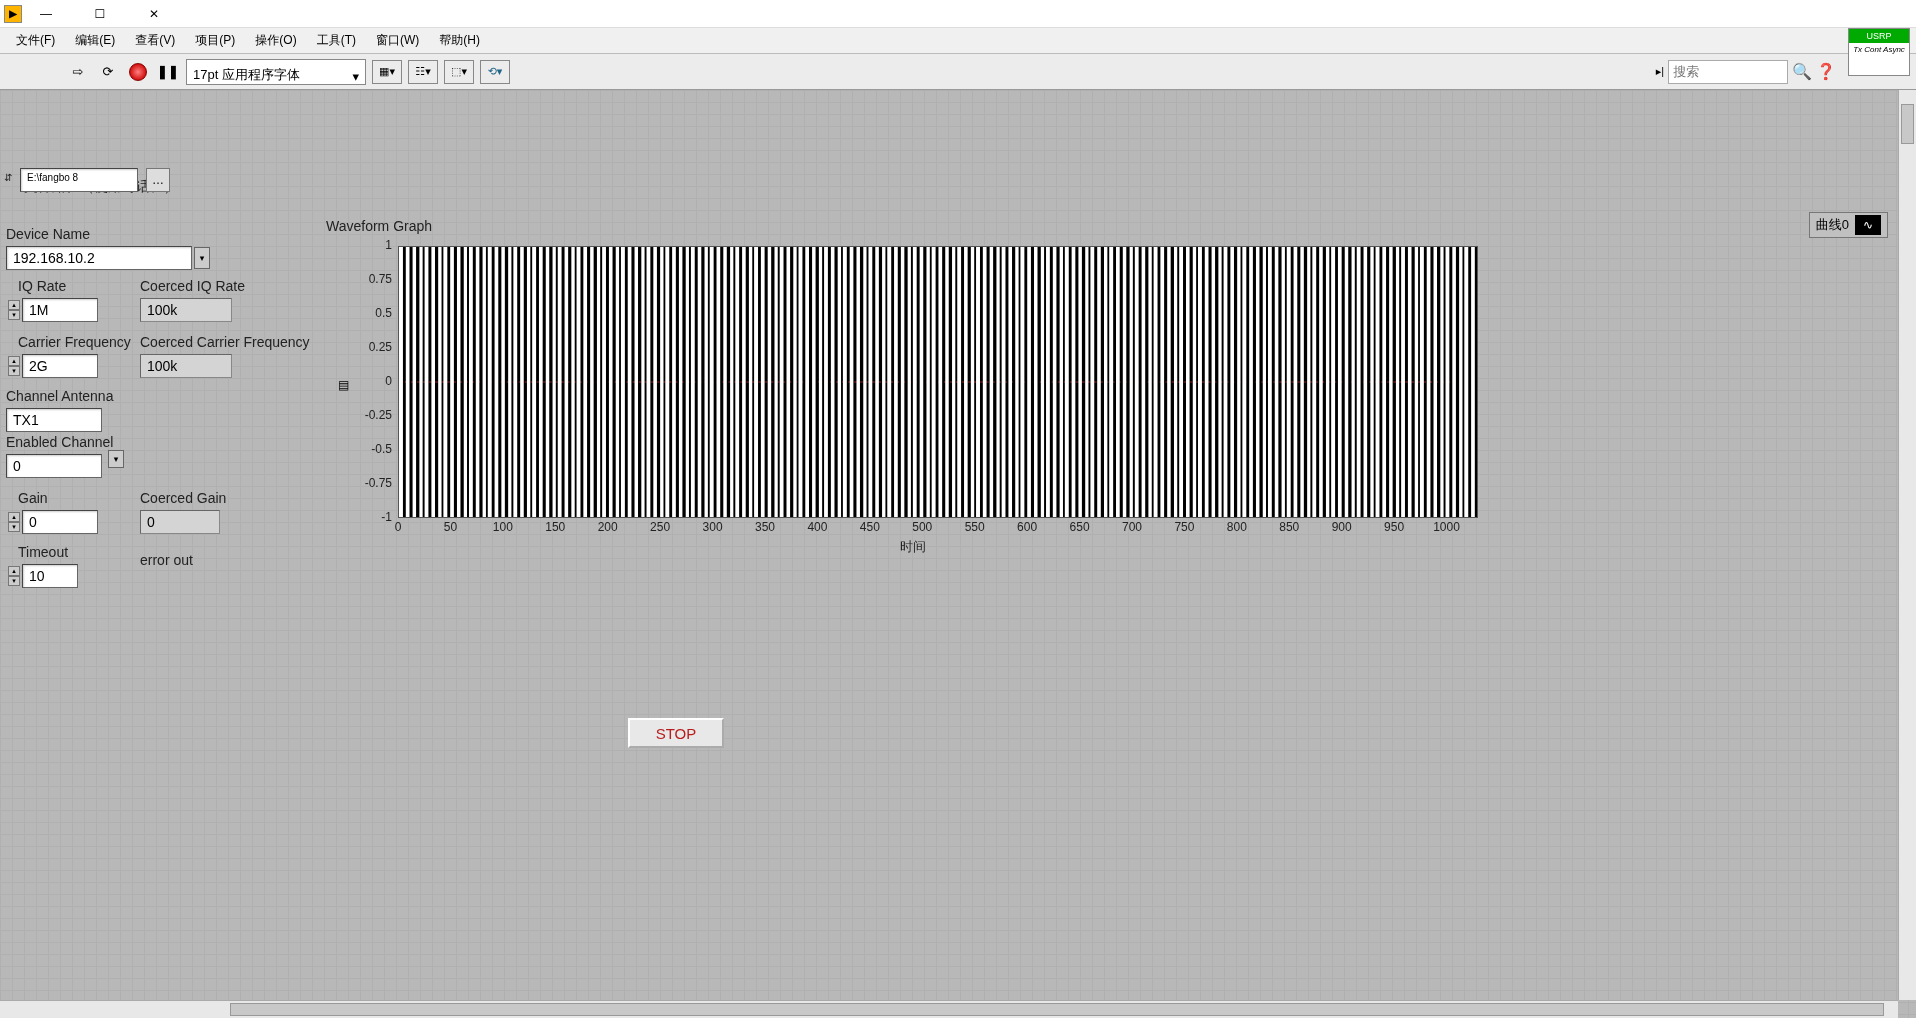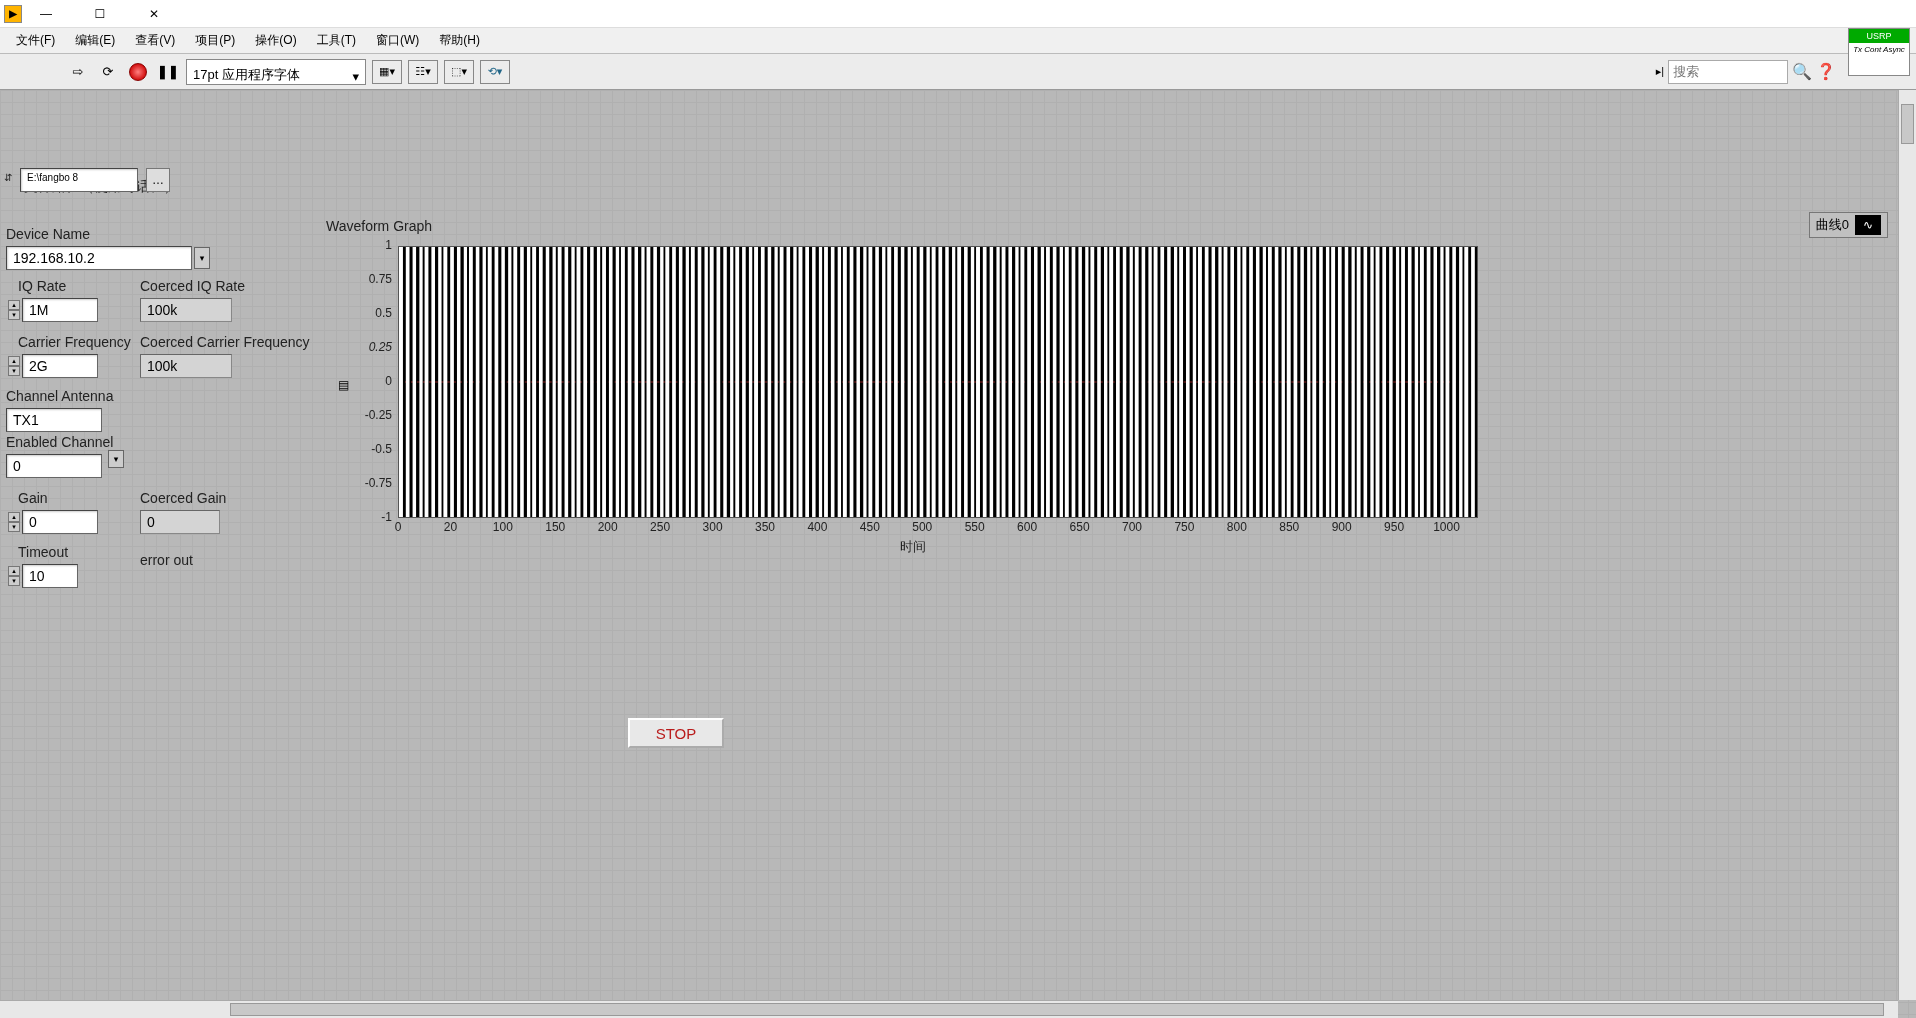--- a/index.html
+++ b/index.html
@@ -193,21 +193,21 @@
     </div>
 
     <div class="graph-wrap" style="left:340px; top:150px; width:1150px; height:320px;">
 
       <div id="yaxis-container">
           <div class="graph-yaxis" style="left: 0px; top: 270px; width: 52px;">-1</div>
           <div class="graph-yaxis" style="left: 0px; top: 236px; width: 52px;">-0.75</div>
           <div class="graph-yaxis" style="left: 0px; top: 202px; width: 52px;">-0.5</div>
           <div class="graph-yaxis" style="left: 0px; top: 168px; width: 52px;">-0.25</div>
           <div class="graph-yaxis" style="left: 0px; top: 134px; width: 52px;">0</div>
-          <div class="graph-yaxis" style="left: 0px; top: 100px; width: 52px; font-style: italic;">0.25</div>
+          <div class="graph-yaxis" style="left: 0px; top: 100px; width: 52px;">0.25</div>
           <div class="graph-yaxis" style="left: 0px; top: 66px; width: 52px;">0.5</div>
           <div class="graph-yaxis" style="left: 0px; top: 32px; width: 52px;">0.75</div>
           <div class="graph-yaxis" style="left: 0px; top: -2px; width: 52px;">1</div>
         </div>
 
       <div style="position:absolute; left:-2px; top:138px; font-size:12px;">▤</div>
 
       <div class="graph-plot" style="left:58px; top:6px; width:1080px; height:272px;">
         <svg id="plot-svg" class="bars-svg" viewBox="0 0 1080 272" preserveAspectRatio="none">
             <line x1="0" x2="1080" y1="136" y2="136" class="zero-line"></line>
@@ -379,21 +379,21 @@
             <rect x="1048.46" y="0" width="3.83" height="272" fill="#ffffff"></rect>
             <rect x="1055.27" y="0" width="3.60" height="272" fill="#ffffff"></rect>
             <rect x="1062.08" y="0" width="3.37" height="272" fill="#ffffff"></rect>
             <rect x="1067.29" y="0" width="3.94" height="272" fill="#ffffff"></rect>
             <rect x="1074.10" y="0" width="3.71" height="272" fill="#ffffff"></rect>
           </svg>
       </div>
 
       <div id="xaxis-container">
           <div class="graph-xaxis" style="left: 44px; top: 280px; width: 28px;">0</div>
-          <div class="graph-xaxis" style="left: 96.4272px; top: 280px; width: 28px;">20</div>
+          <div class="graph-xaxis" style="left: 96.4272px; top: 280px; width: 28px;">50</div>
           <div class="graph-xaxis" style="left: 148.854px; top: 280px; width: 28px;">100</div>
           <div class="graph-xaxis" style="left: 201.282px; top: 280px; width: 28px;">150</div>
           <div class="graph-xaxis" style="left: 253.709px; top: 280px; width: 28px;">200</div>
           <div class="graph-xaxis" style="left: 306.136px; top: 280px; width: 28px;">250</div>
           <div class="graph-xaxis" style="left: 358.563px; top: 280px; width: 28px;">300</div>
           <div class="graph-xaxis" style="left: 410.99px; top: 280px; width: 28px;">350</div>
           <div class="graph-xaxis" style="left: 463.417px; top: 280px; width: 28px;">400</div>
           <div class="graph-xaxis" style="left: 515.845px; top: 280px; width: 28px;">450</div>
           <div class="graph-xaxis" style="left: 568.272px; top: 280px; width: 28px;">500</div>
           <div class="graph-xaxis" style="left: 620.699px; top: 280px; width: 28px;">550</div>

